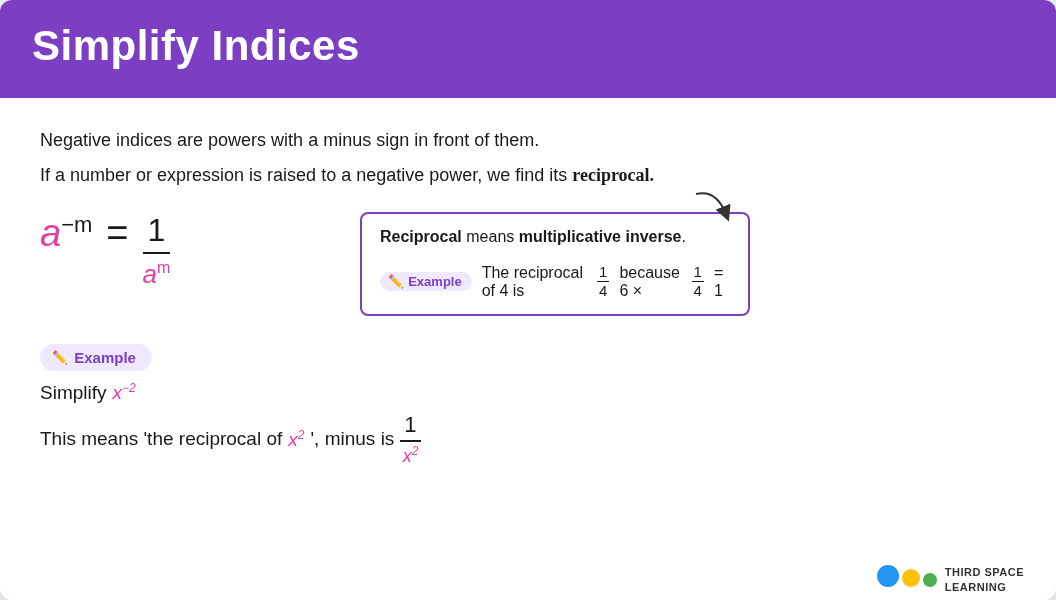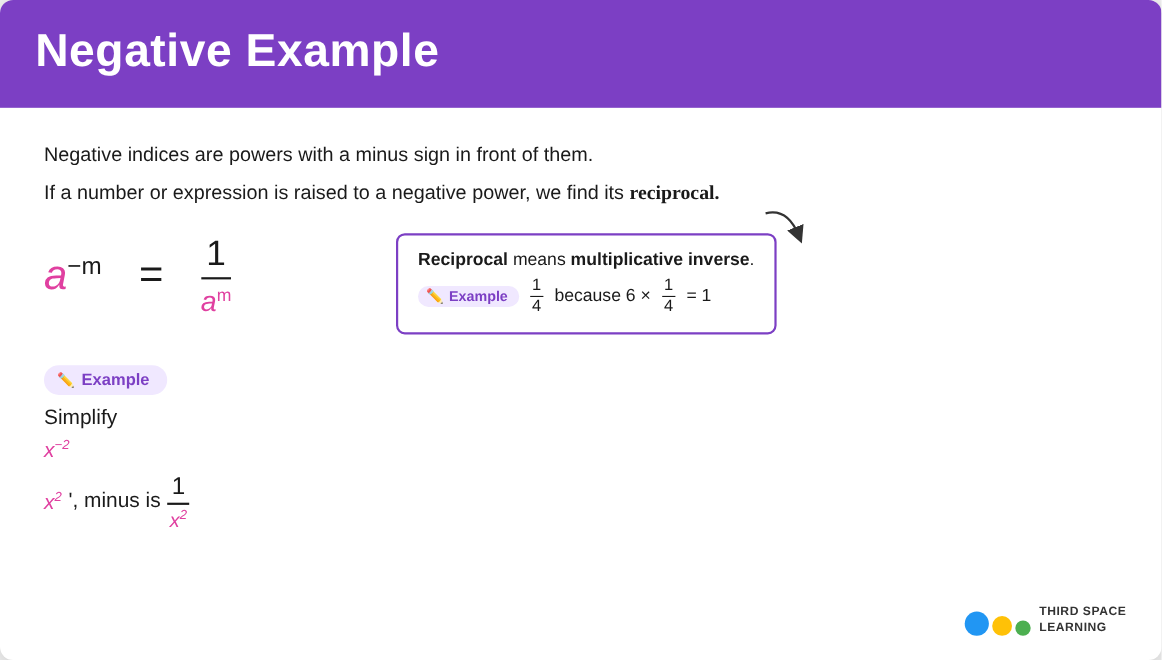--- a/index.html
+++ b/index.html
@@ -57,22 +57,21 @@
     .middle-section {
       display: flex;
       align-items: flex-start;
       margin-top: 22px;
       gap: 40px;
     }
 
     
     .formula-main {
       display: flex;
-      align-items: center;
-      gap: 30px;
+      gap: 10px;
       min-width: 280px;
     }
 
     .formula-lhs {
       font-size: 38px;
       color: #e040a0;
       font-style: italic;
     }
 
     .formula-lhs sup {
@@ -122,21 +121,21 @@
       border: 2px solid #7c3fc4;
       border-radius: 8px;
       padding: 14px 18px;
       max-width: 390px;
       background: #fff;
     }
 
     .info-box-title {
       font-size: 16px;
       color: #1a1a1a;
-      margin-bottom: 6px;
+      margin-bottom: 18px;
     }
 
     .info-box-title strong {
       font-weight: 800;
     }
 
     .info-box-example-row {
       display: flex;
       align-items: center;
       gap: 10px;
@@ -199,21 +198,20 @@
       margin-bottom: 10px;
     }
 
     .simplify-line {
       font-size: 19px;
       color: #1a1a1a;
       margin-bottom: 8px;
       display: flex;
       align-items: baseline;
       gap: 6px;
-      flex-direction: column;
     }
 
     .x-neg2 {
       color: #e040a0;
       font-style: italic;
       font-size: 19px;
     }
 
     .x-neg2 sup {
       font-size: 12px;
@@ -262,24 +260,24 @@
     }
 
     .big-fraction .bden sup {
       font-size: 12px;
       color: #e040a0;
     }
 
     
     .logo-area {
       position: absolute;
-      bottom: 22px;
+      bottom: 6px;
       right: 32px;
       display: flex;
-      align-items: flex-end;
+      align-items: flex-start;
       gap: 8px;
     }
 
     .logo-circles {
       display: flex;
       gap: 3px;
       align-items: flex-end;
     }
 
     .circle-blue {
@@ -318,21 +316,21 @@
       top: 86px;
       right: 320px;
     }
   </style>
 </head>
 <body>
 
 <div class="card">
 
   <div class="header">
-    <h1 class="header-title">Negative Example</h1>
+    <h1 class="header-title">Simplify Indices</h1>
   </div>
 
   <div class="content">
 
     <p class="intro-text">Negative indices are powers with a minus sign in front of them.</p>
     <p class="intro-text">
       <span>If a number or expression is raised to a negative power, we find its </span><strong>reciprocal.</strong>
     </p>
 
     <div class="curved-arrow">
@@ -361,20 +359,21 @@
 
       <div class="info-box">
         <div class="info-box-title">
           <strong>Reciprocal</strong><span> means </span><strong>multiplicative inverse</strong><span>.</span>
         </div>
         <div class="info-box-example-row">
           <span class="example-badge">
             <span class="pencil-icon">✏️</span>
             <span>Example</span>
           </span>
+          <span>The reciprocal of 4 is</span>
           <span class="inline-fraction">
             <span class="num">1</span>
             <span class="den">4</span>
           </span>
           <span> because  6 × </span>
           <span class="inline-fraction">
             <span class="num">1</span>
             <span class="den">4</span>
           </span>
           <span> = 1</span>
@@ -388,20 +387,21 @@
         <span class="pencil-icon">✏️</span>
         <span>Example</span>
       </div>
 
       <div class="simplify-line">
         <span>Simplify</span>
         <span class="x-neg2">x<sup>−2</sup></span>
       </div>
 
       <div class="means-line">
+        <span>This means 'the reciprocal of </span>
         <span class="x-sq-pink">x<sup>2</sup></span>
         <span>', minus is</span>
         <span class="big-fraction">
           <span class="bnum">1</span>
           <span class="bden">x<sup>2</sup></span>
         </span>
       </div>
     </div>
 
     <div class="logo-area">

